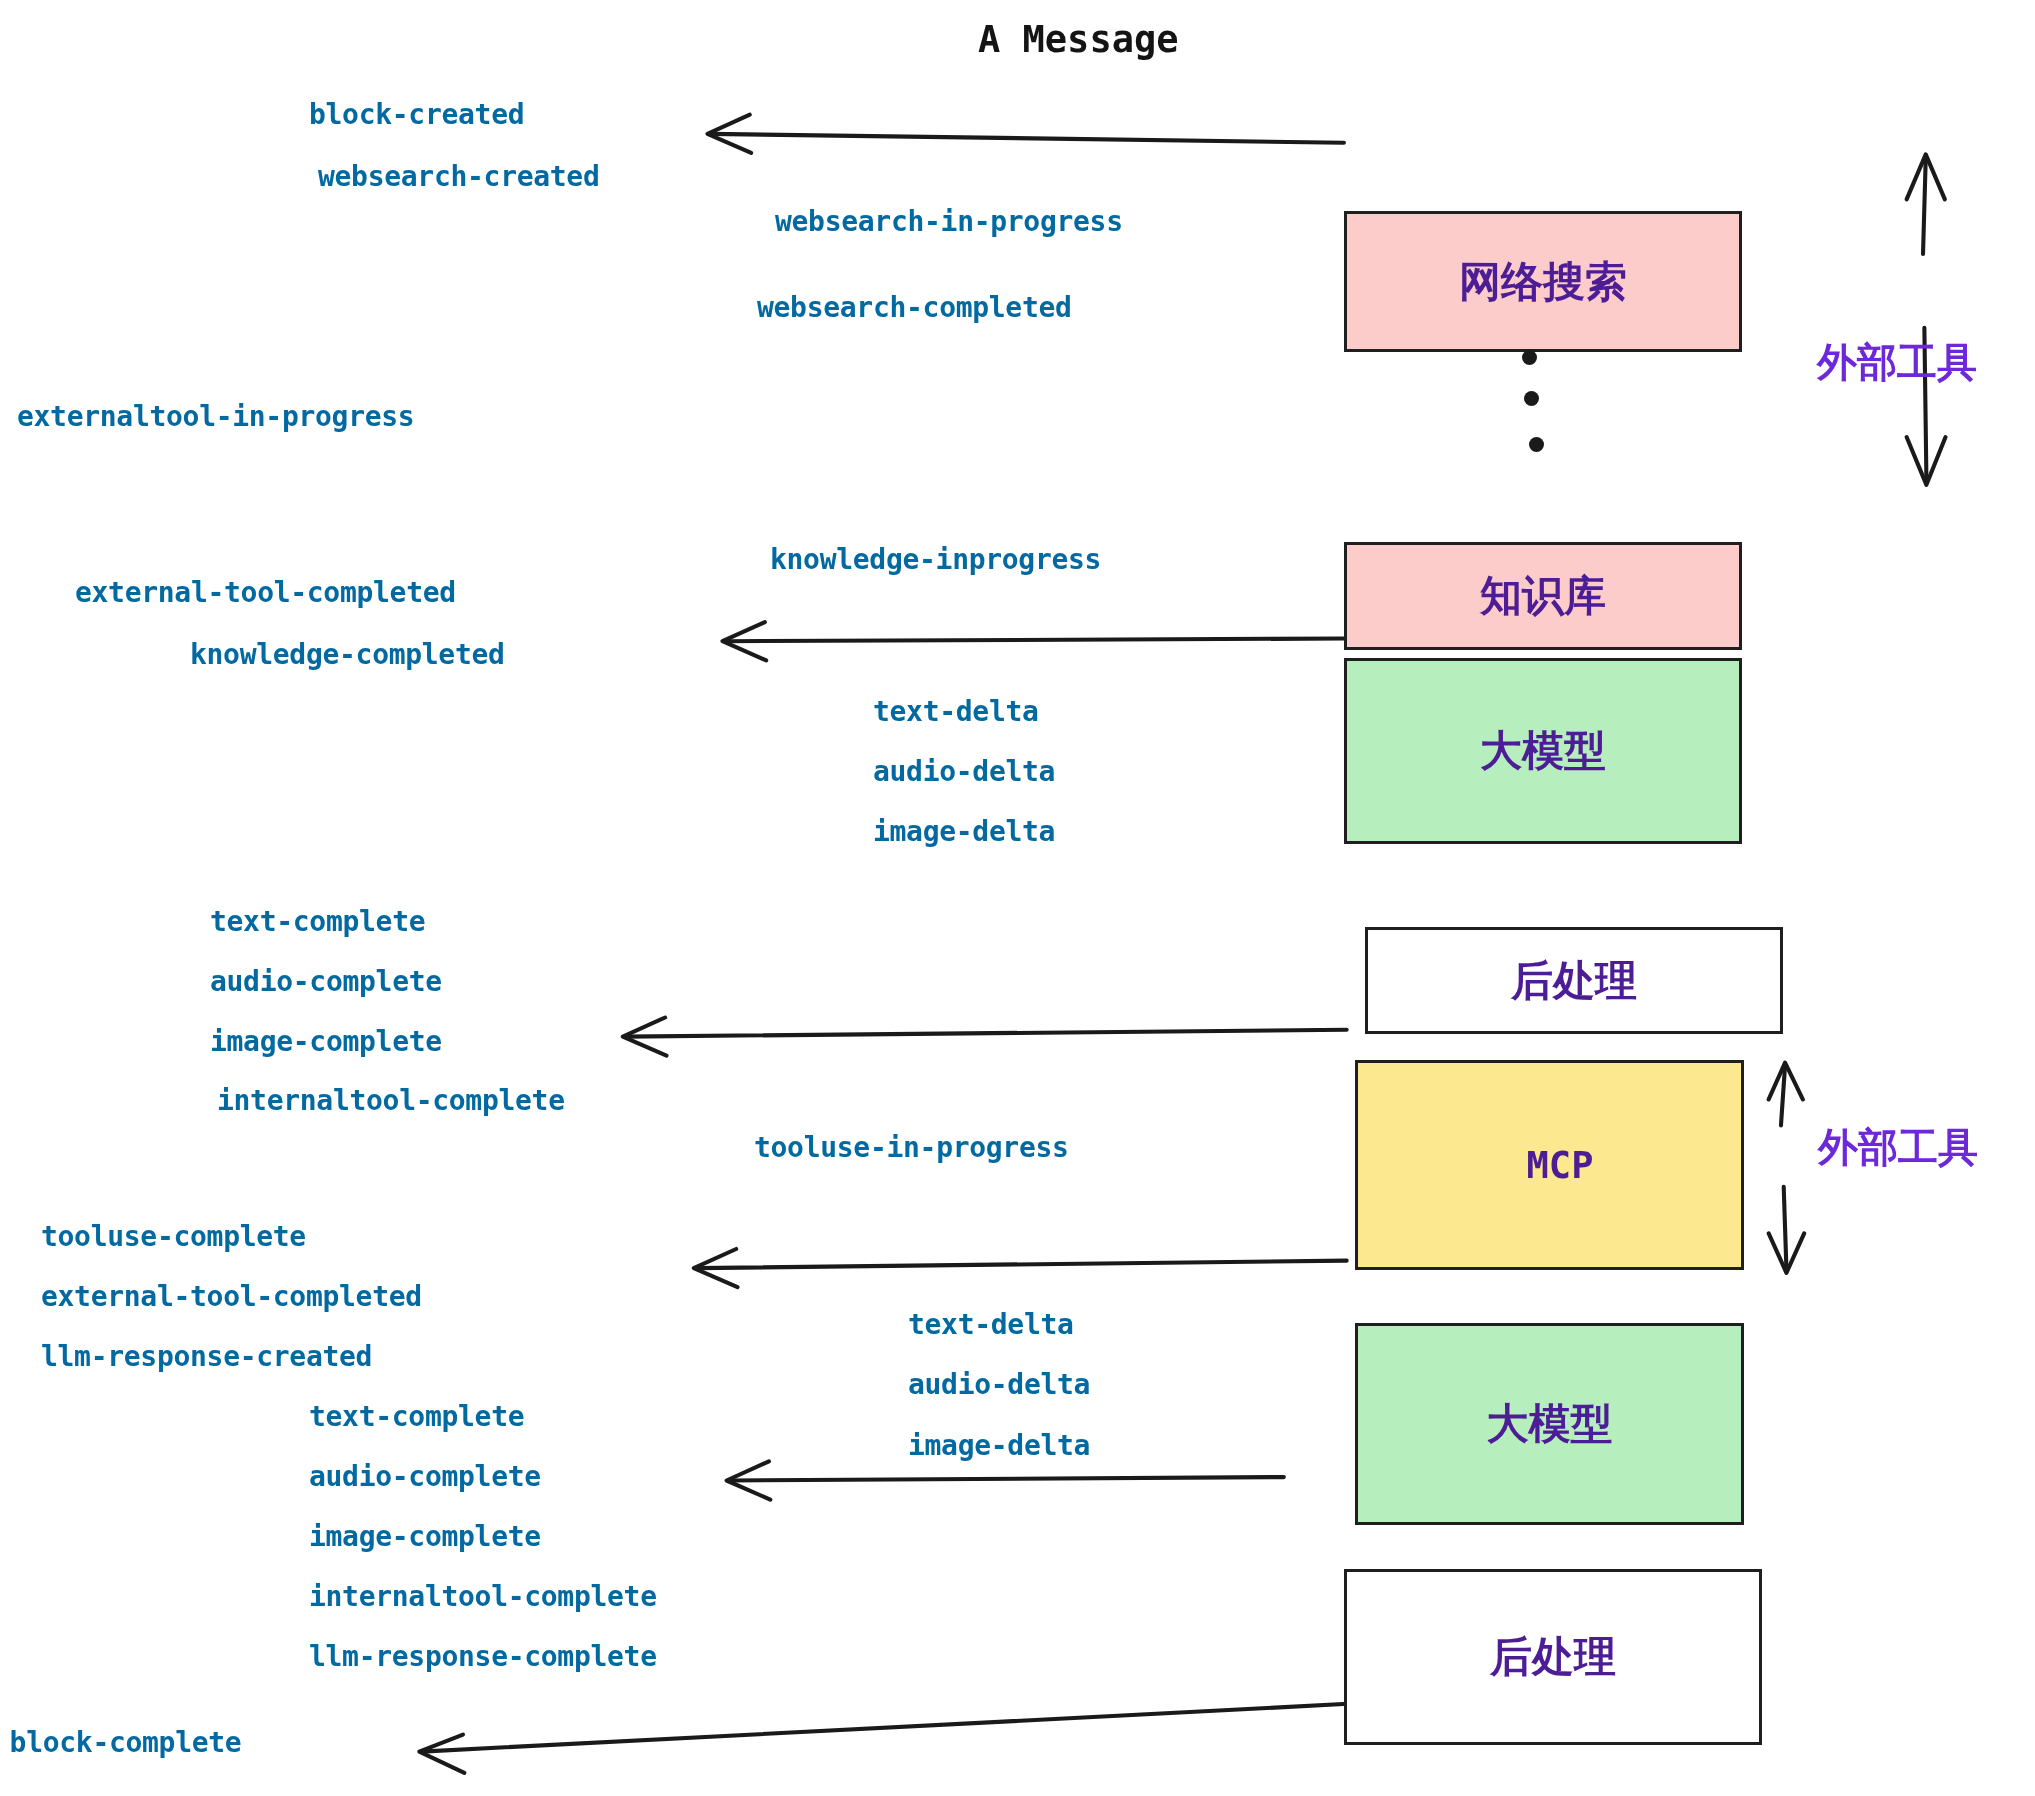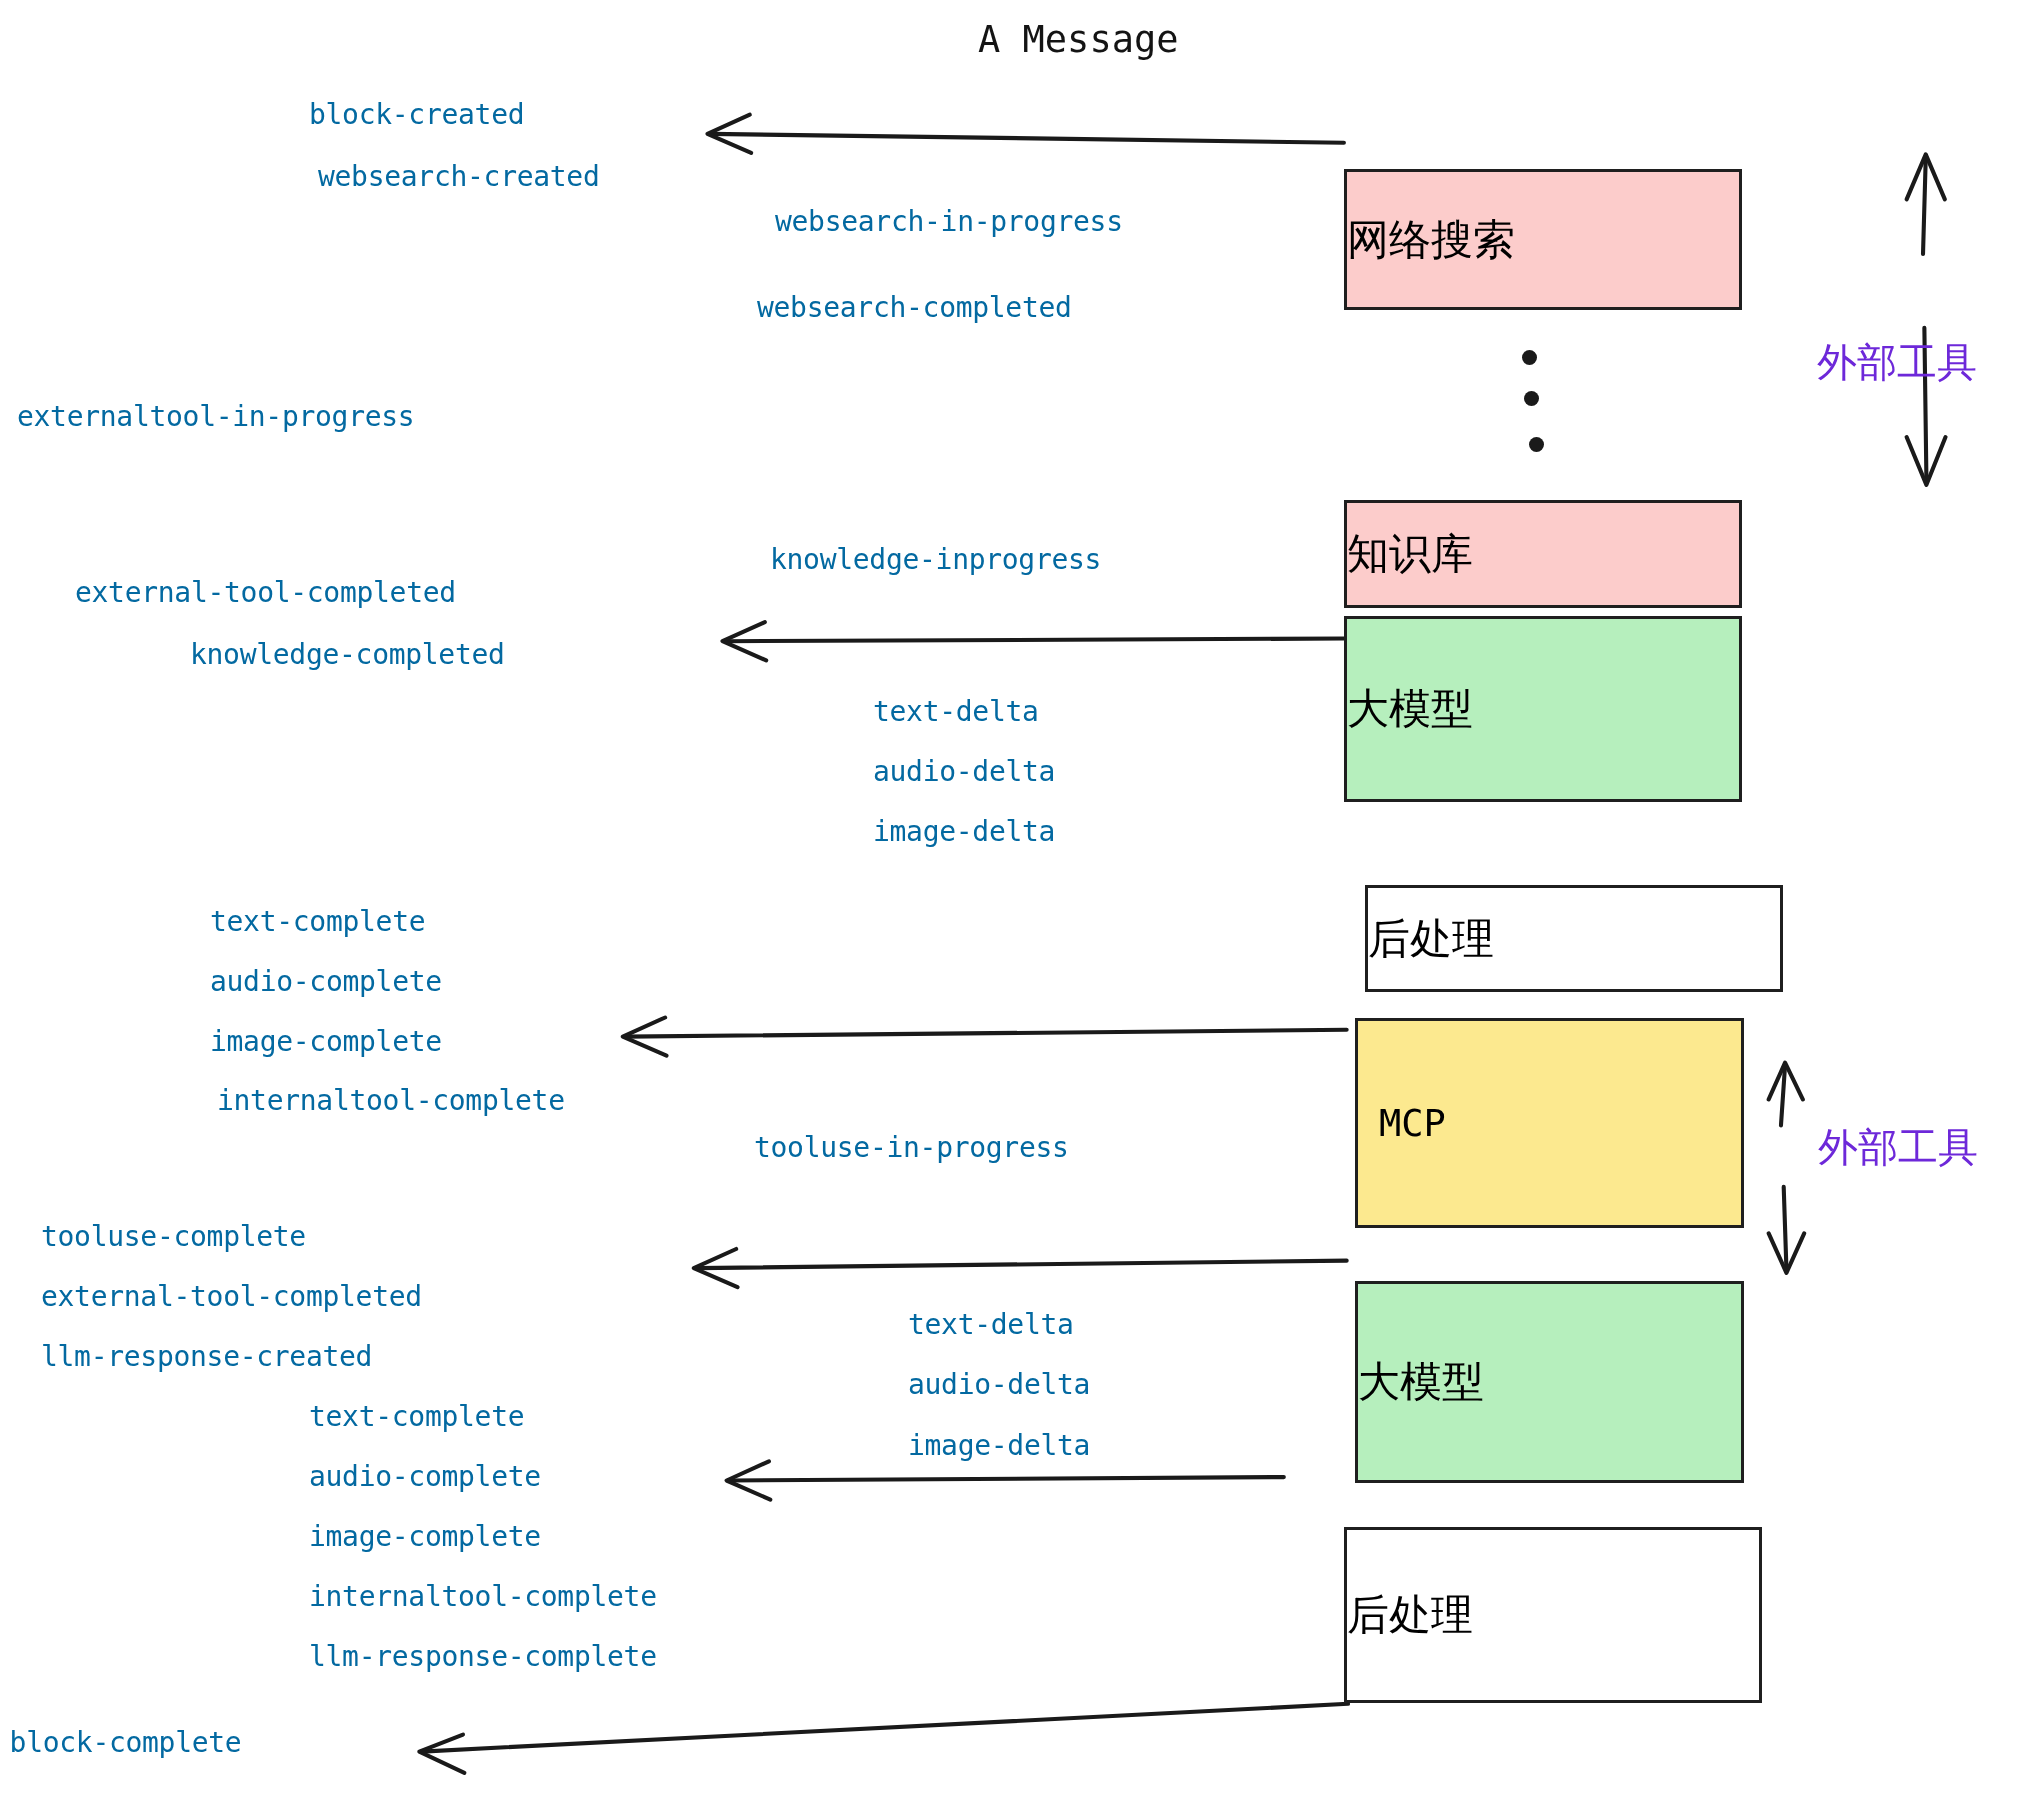--- a/index.html
+++ b/index.html
@@ -3,20 +3,21 @@
 <meta charset="utf-8">
 <style>
   html,body{margin:0;padding:0;background:#ffffff;}
   #stage{
     position:relative;
     width:2035px;height:1796px;
     background:#ffffff;
     overflow:hidden;
     font-family:"DejaVu Sans Mono", monospace;
     color:#1a1a1a;
+    font-weight:bold;
   }
   .ev{
     position:absolute;
     font-family:"DejaVu Sans Mono", monospace;
     font-size:28px;
     line-height:1;
     white-space:pre;
     color:#0369a1;
     letter-spacing:-0.3px;
   }
@@ -26,23 +27,25 @@
     font-size:37px;
     white-space:pre;
     color:#141414;
   }
   .box{
     position:absolute;
     box-sizing:border-box;
     border:3.4px solid #1f1f1f;
     display:flex;
     align-items:center;
+    justify-content:center;
     font-family:"DejaVu Sans", sans-serif;
     font-size:42px;
-    color:#000000;
+    color:#4c1d95;
+    margin-top:42px;
   }
   .box.mcp{
     font-family:"DejaVu Sans Mono", monospace;
     font-size:37px;
     padding-left:21px;
   }
   .dot{
     position:absolute;
     width:15px;height:15px;
     border-radius:50%;

